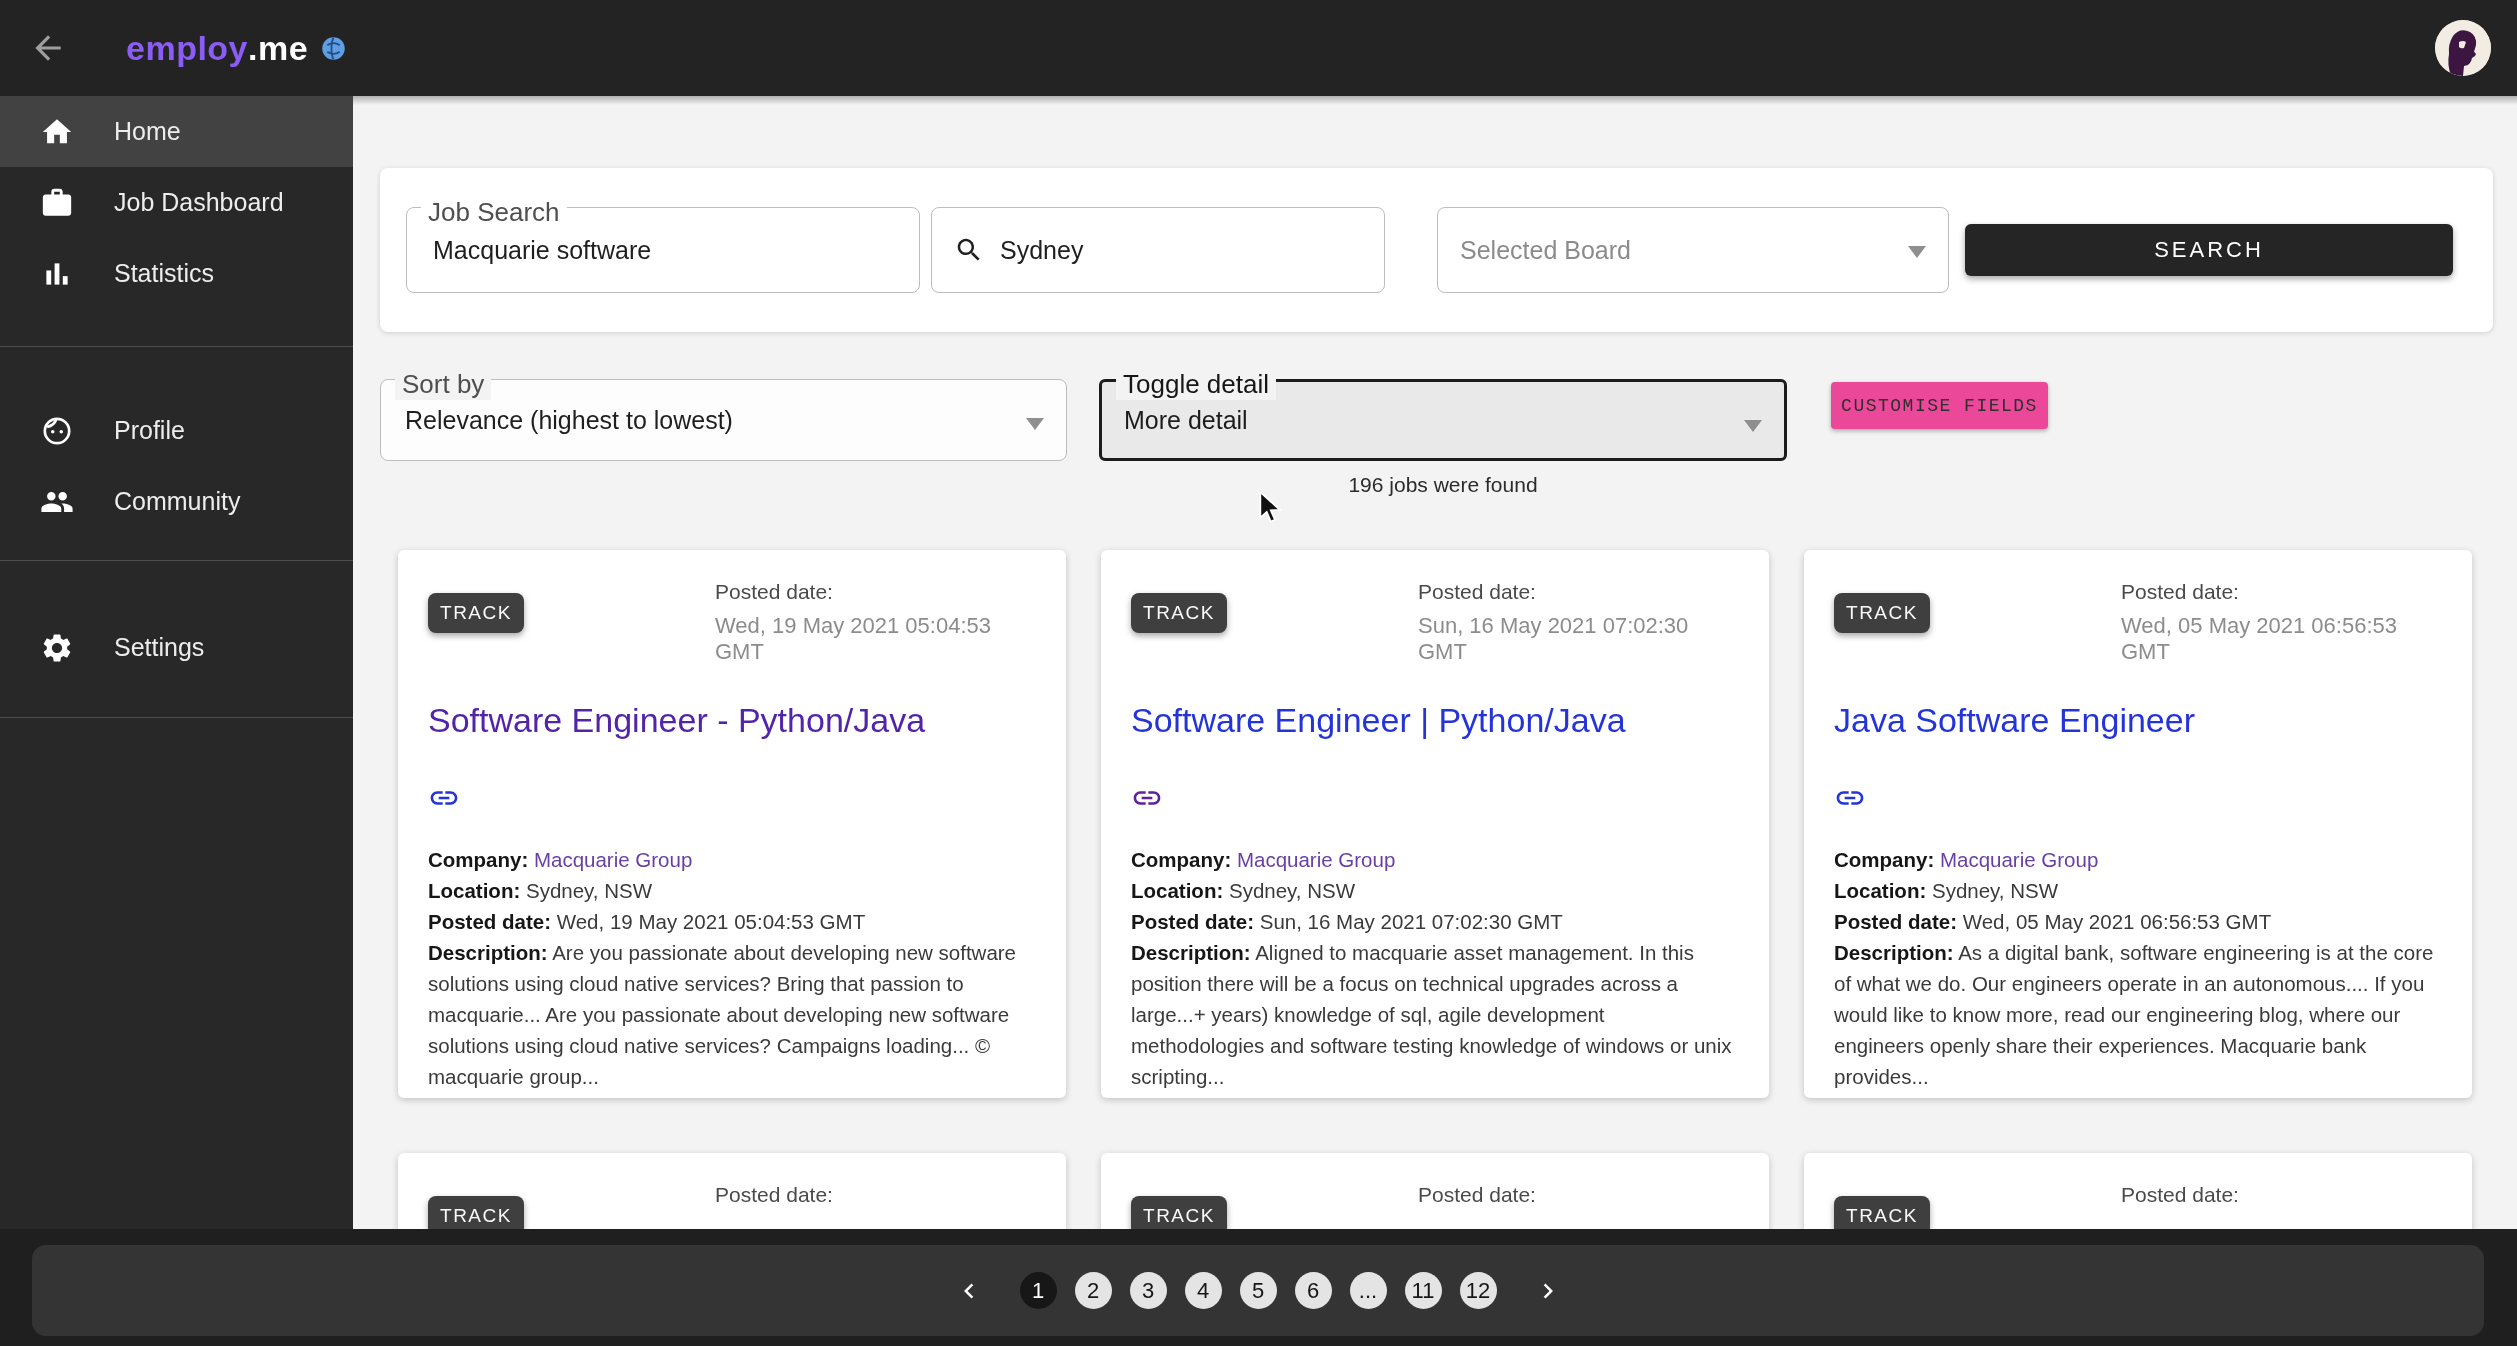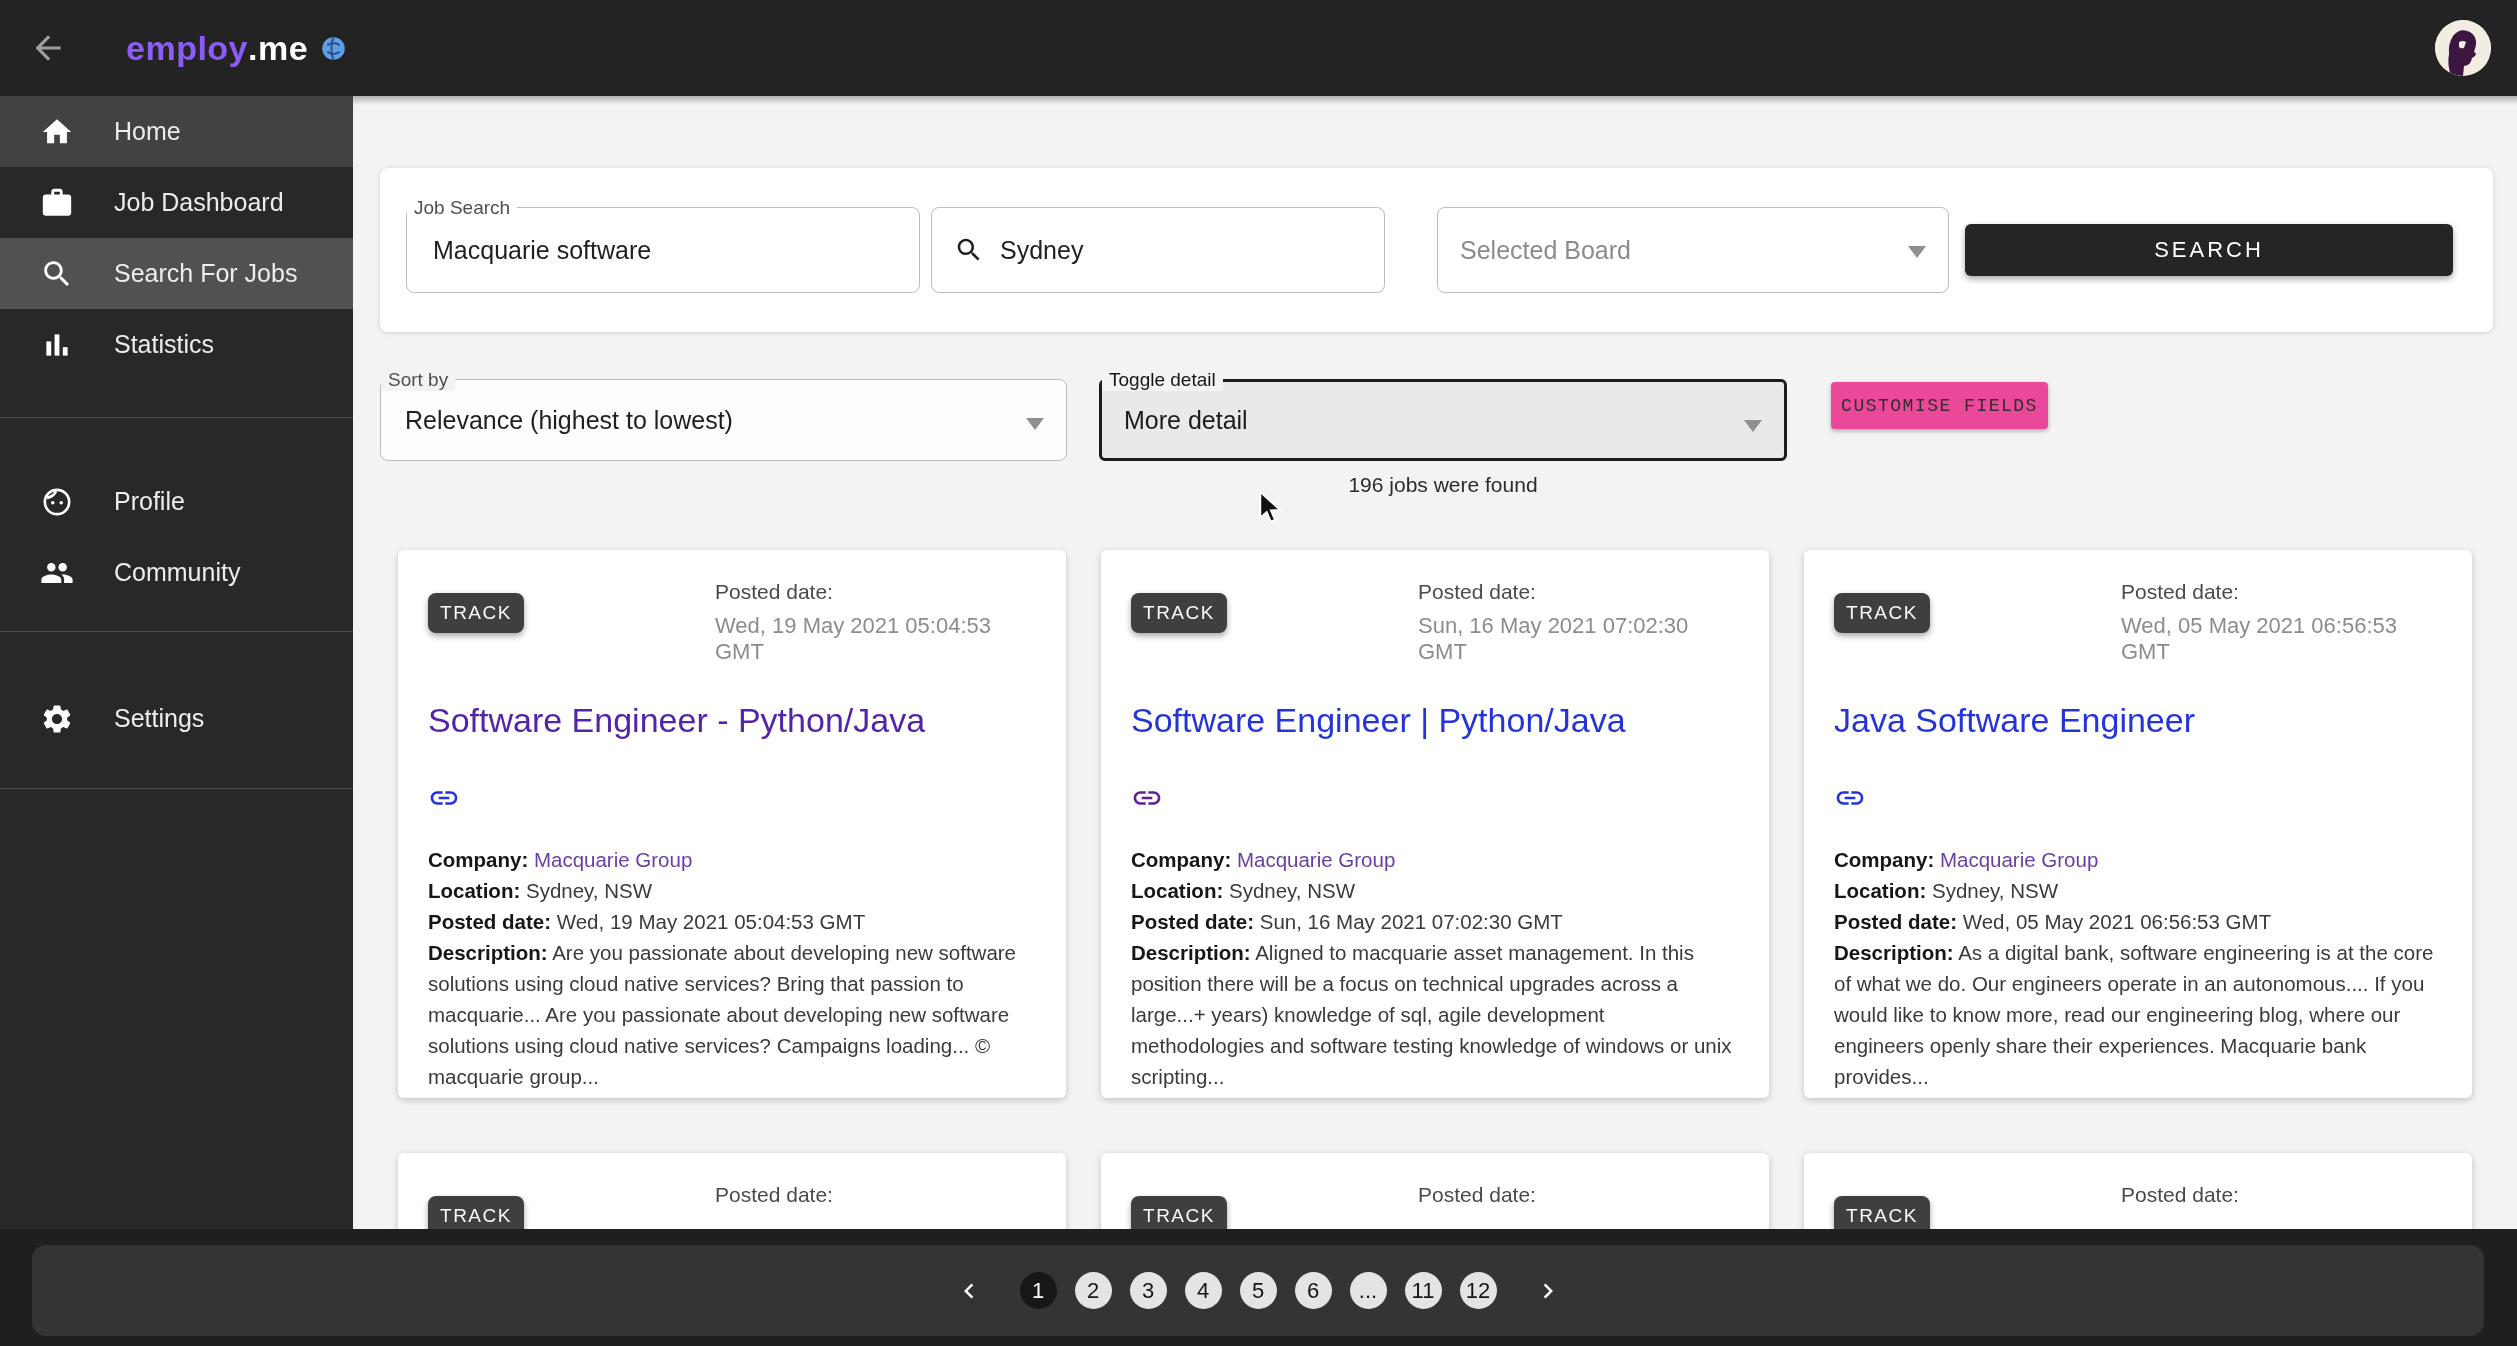--- a/index.html
+++ b/index.html
@@ -32,21 +32,21 @@
   
   .main { flex:1; position:relative; background:#f3f3f3; padding-left:27px; overflow:hidden; }
   .main::before { content:""; position:absolute; left:0; top:0; right:0; height:9px;
                   background:linear-gradient(to bottom, rgba(0,0,0,.28), rgba(0,0,0,0)); pointer-events:none; }
 
   
   .search-card { margin-top:72px; width:2113px; height:164px; background:#ffffff; border-radius:8px;
                  box-shadow:0 1px 5px rgba(0,0,0,.15); display:flex; align-items:center; padding:0 26px; }
   .outlined { position:relative; height:86px; background:#fff; border:1px solid #bdbdbd; border-radius:8px;
               display:flex; align-items:center; }
-  .outlined .flabel { position:absolute; top:-11px; left:0; padding:0 7px; font-size:19px; color:#4f4f4f; background:#fff; }
+  .outlined .flabel { position:absolute; top:-11px; left:14px; padding:0 7px; font-size:26px; color:#4f4f4f; background:#fff; }
   .job-input { width:514px; padding-left:26px; font-size:25px; color:#1f1f1f; }
   .loc-input { width:454px; margin-left:11px; padding-left:22px; font-size:25px; color:#1f1f1f; }
   .loc-input .mag { width:30px; height:30px; margin-right:16px; flex:none; }
   .board-select { width:512px; margin-left:52px; padding-left:22px; font-size:25px; color:#8b8b8b; cursor:pointer; }
   .caret { position:absolute; right:22px; top:38px; width:0; height:0;
            border-left:9px solid transparent; border-right:9px solid transparent; border-top:12px solid #8f8f8f; }
   .search-btn { width:488px; height:52px; margin-left:16px; background:#252525; color:#fff; border:none; border-radius:6px;
                 font-size:22px; letter-spacing:3px; font-family:inherit; cursor:pointer; box-shadow:0 3px 6px rgba(0,0,0,.35); }
 
   
@@ -128,26 +128,20 @@
             <path d="M10 20v-6h4v6h5v-8h3L12 3 2 12h3v8z"></path>
           </svg>
         <span class="lbl">Home</span>
       </div>
       <div class="side-item">
         <svg class="ico" viewBox="0 0 24 24" fill="#fff">
             <path d="M20 6h-4V4c0-1.11-.89-2-2-2h-4c-1.11 0-2 .89-2 2v2H4c-1.11 0-1.99.89-1.99 2L2 19c0 1.11.89 2 2 2h16c1.11 0 2-.89 2-2V8c0-1.11-.89-2-2-2zm-6 0h-4V4h4v2z"></path>
           </svg>
         <span class="lbl">Job Dashboard</span>
       </div>
-      <div class="side-item active">
-        <svg class="ico" viewBox="0 0 24 24" fill="#fff">
-            <path d="M15.5 14h-.79l-.28-.27C15.41 12.59 16 11.11 16 9.5 16 5.91 13.09 3 9.5 3S3 5.91 3 9.5 5.91 16 9.5 16c1.61 0 3.09-.59 4.23-1.57l.27.28v.79l5 4.99L20.49 19l-4.99-5zm-6 0C7.01 14 5 11.99 5 9.5S7.01 5 9.5 5 14 7.01 14 9.5 11.99 14 9.5 14z"></path>
-          </svg>
-        <span class="lbl">Search For Jobs</span>
-      </div>
       <div class="side-item">
         <svg class="ico" viewBox="0 0 24 24" fill="#fff">
             <rect x="4.5" y="9.5" width="3.4" height="10"></rect>
             <rect x="10.3" y="4.5" width="3.4" height="15"></rect>
             <rect x="16.1" y="13.5" width="3.4" height="6"></rect>
           </svg>
         <span class="lbl">Statistics</span>
       </div>
       <div class="sp37"></div>
       <div class="side-divider"></div>

